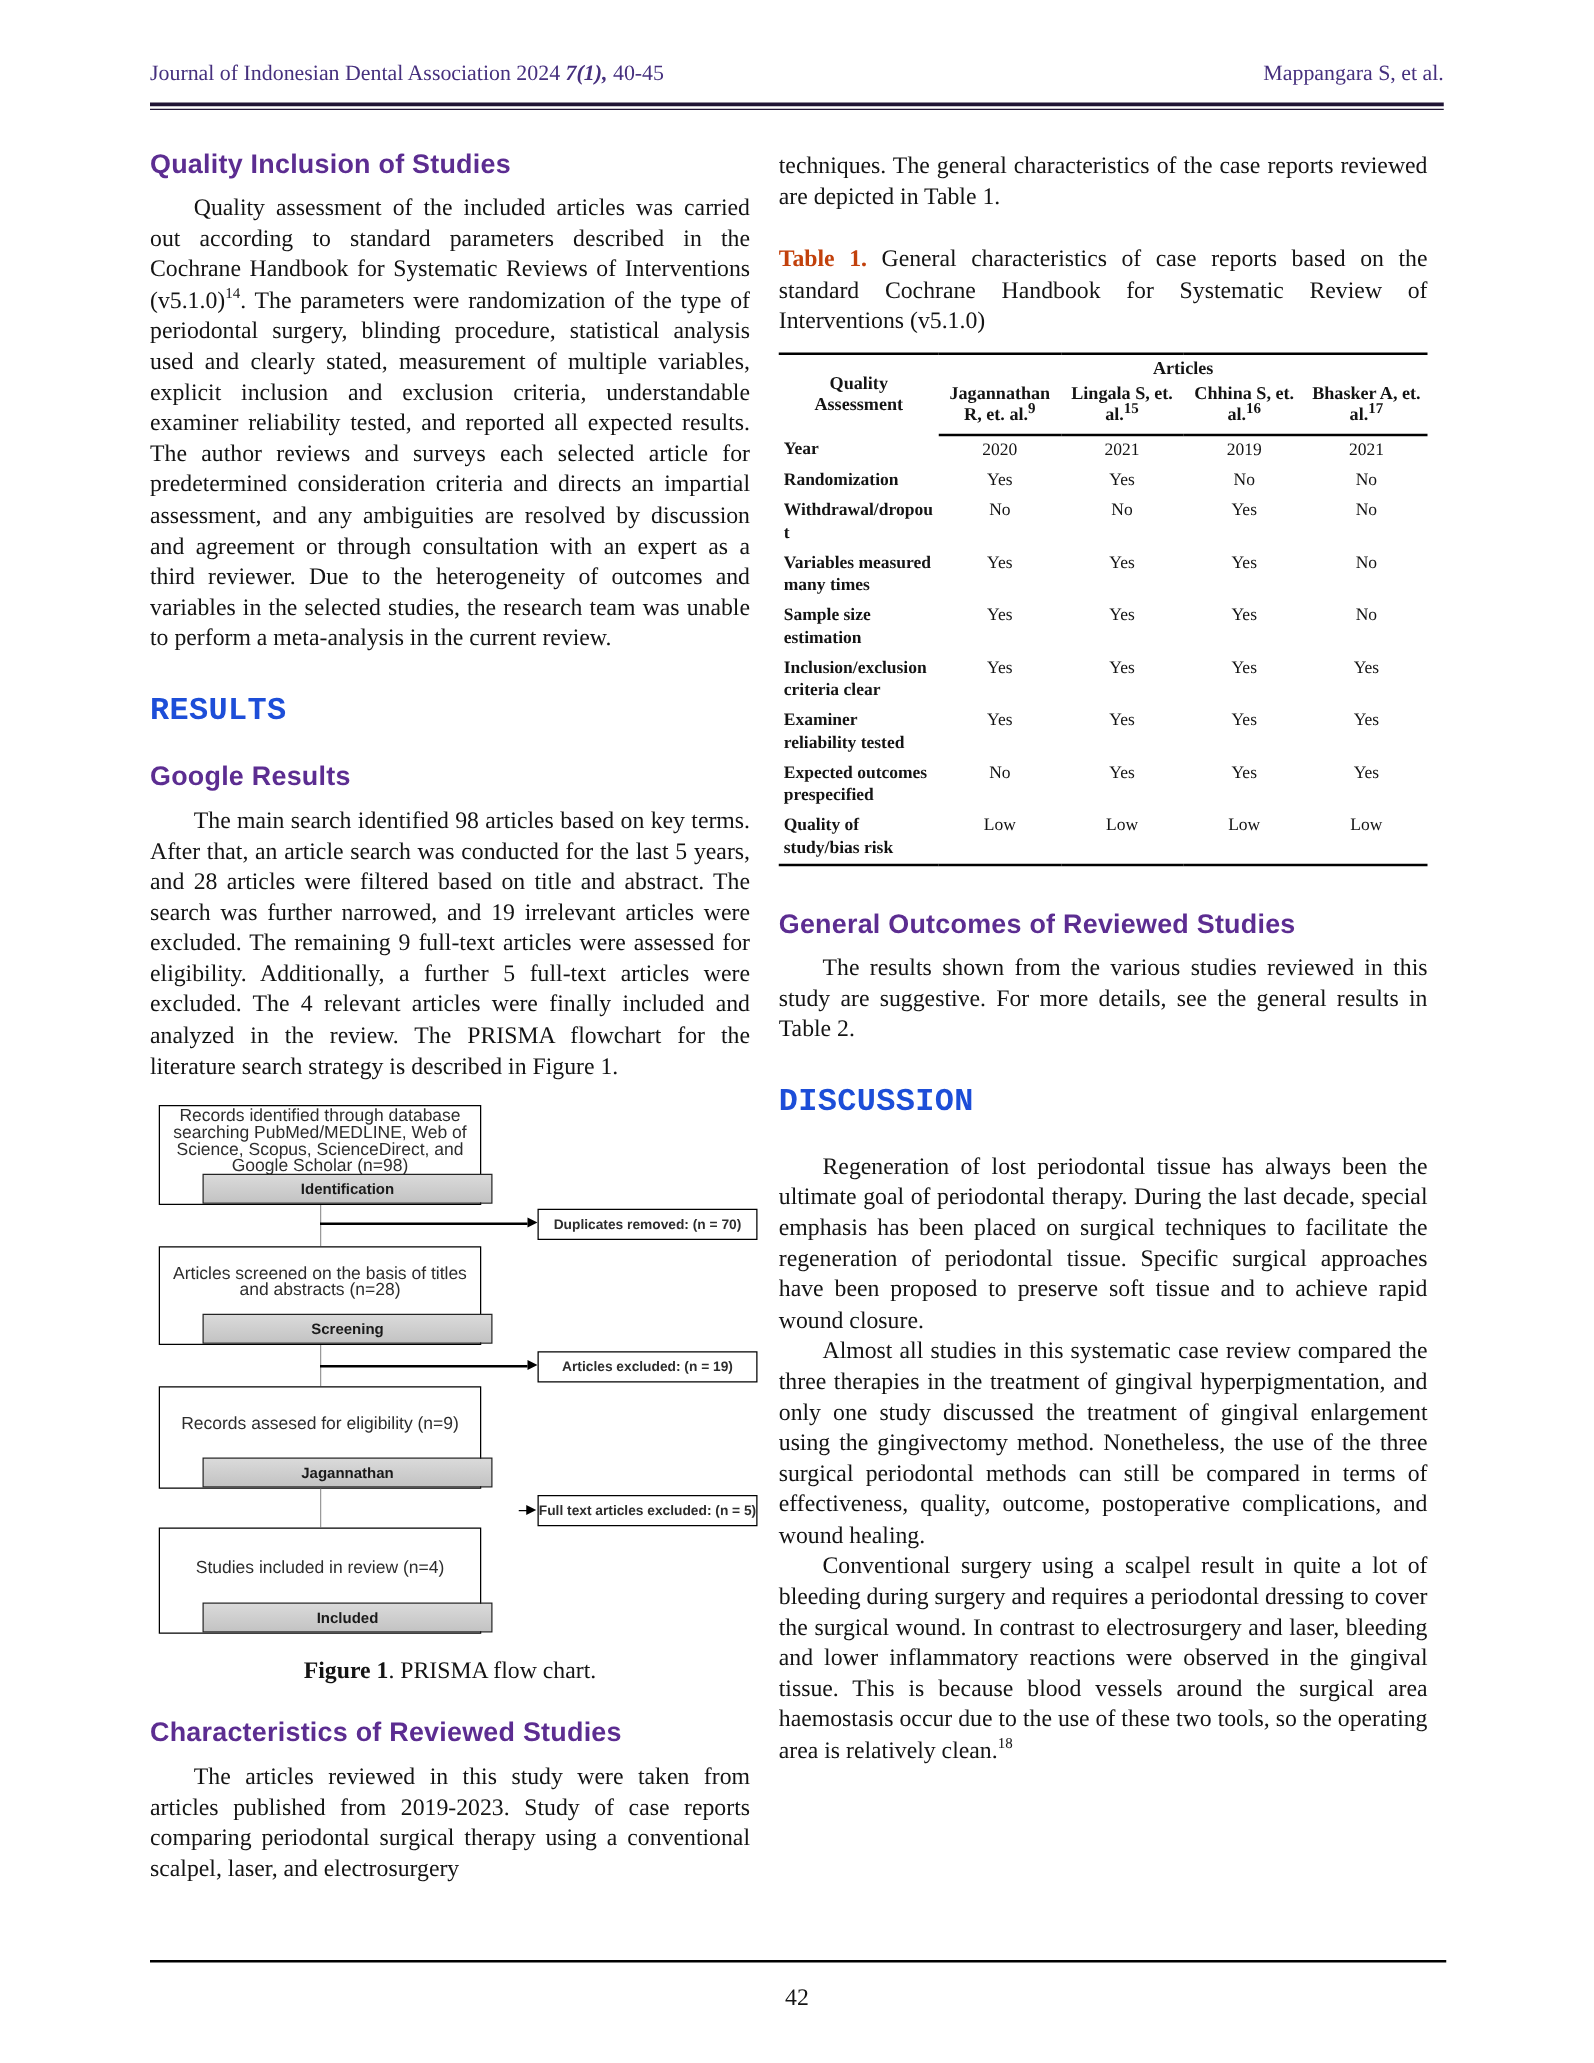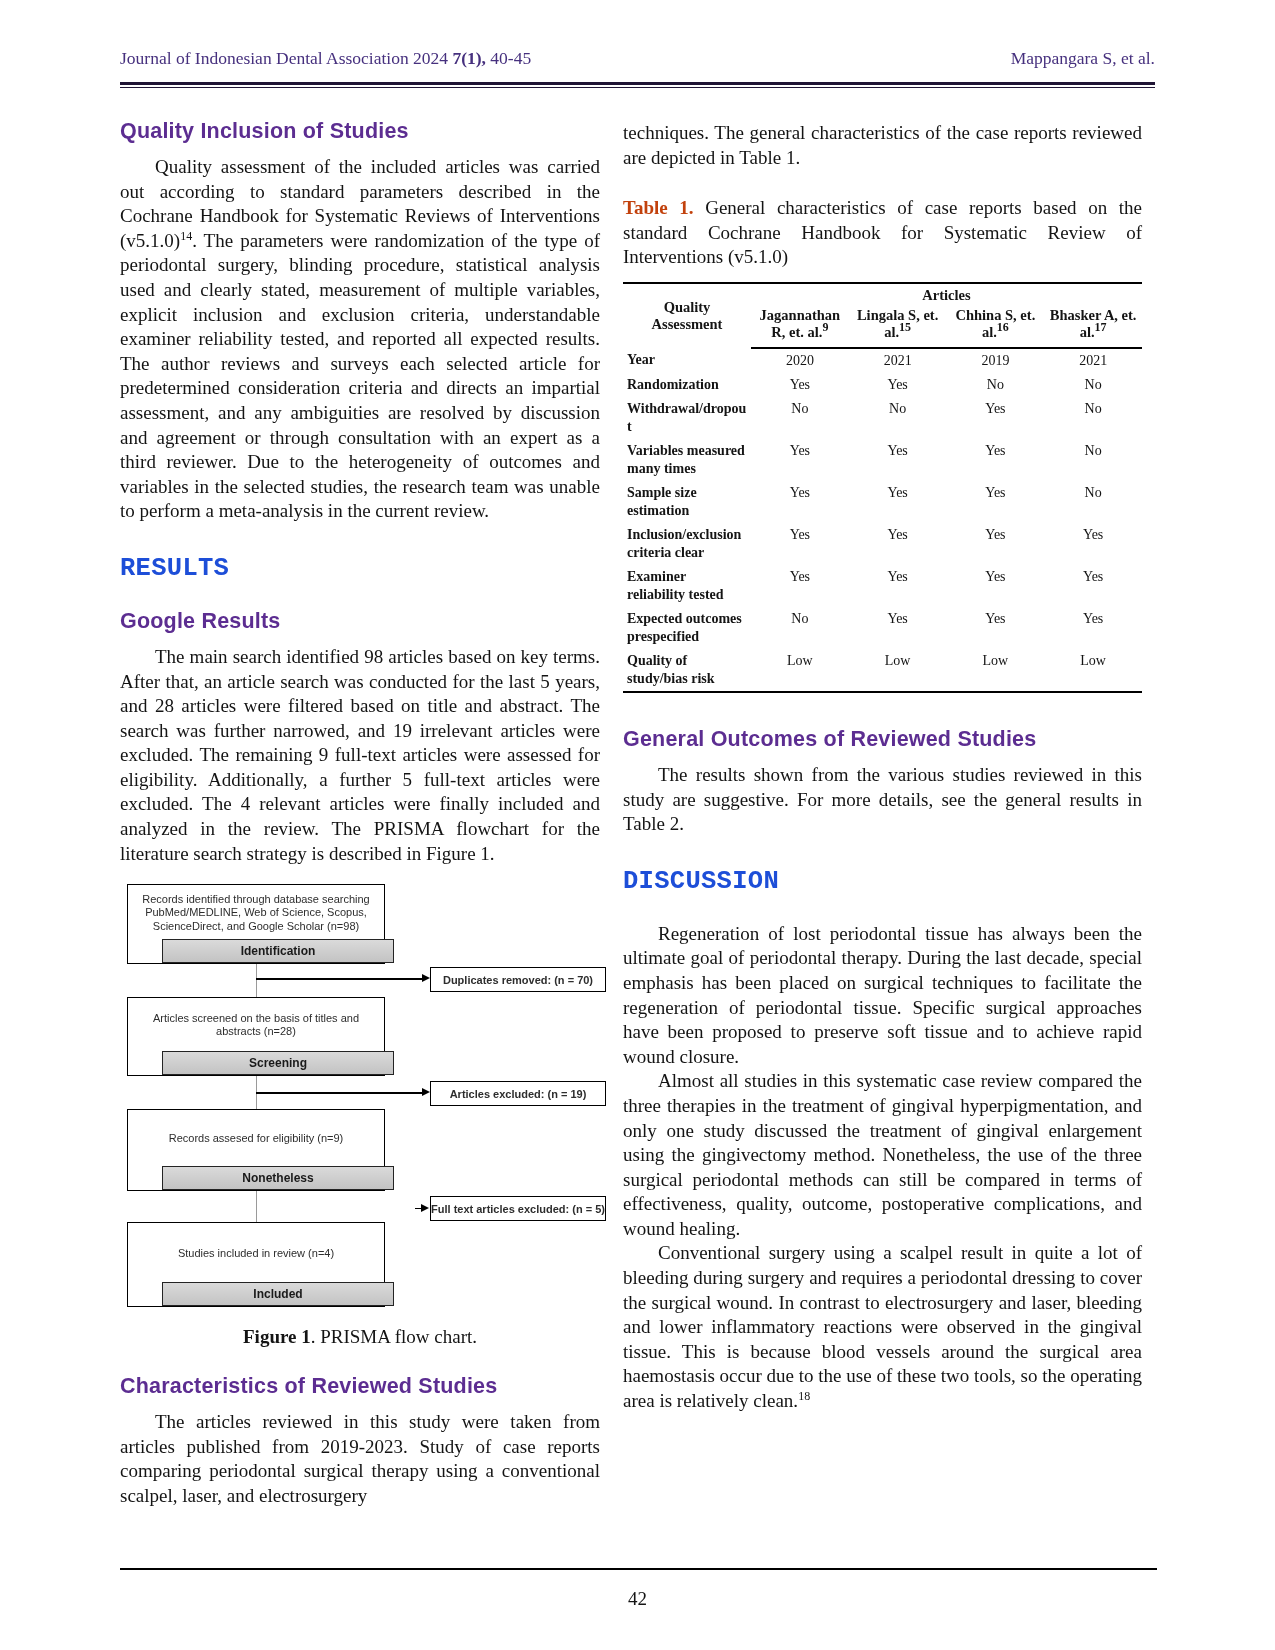--- a/index.html
+++ b/index.html
@@ -3,21 +3,21 @@
 <meta charset="utf-8">
 <style>
   html,body { margin:0; padding:0; background:#e8e8e8; }
   .page { position:relative; width:1275px; height:1650px; margin:0 auto; background:#ffffff;
           font-family:"Liberation Serif", serif; color:#141414; overflow:hidden; }
 
   
   .hdr { margin:0 120px; padding-top:48px; }
   .hdr-row { display:flex; justify-content:space-between; align-items:baseline;
              font-size:17.5px; color:#46307e; }
-  .hdr-row .b { font-weight:bold; }
+  .hdr-row .b { font-weight:bold;font-style:italic; }
   .rule-thick { height:2.5px; background:#201535; margin-top:13px; }
   .rule-thin  { height:1px;   background:#201535; margin-top:2.5px; }
 
   
   .cols { display:flex; gap:23px; margin:27px 113px 0 120px; }
   .col-l { width:480px; flex:none; }
   .col-r { width:519px; flex:none; }
 
   p.body { font-size:19px; line-height:24.6px; text-align:justify; margin:0; }
   .ind { text-indent:35px; }
@@ -29,21 +29,21 @@
            font-size:21.5px; margin:26px 0 11px; letter-spacing:0.2px; }
   .col-l h3.first { margin-top:4px; }
 
   
   .flow { position:relative; width:486px; height:424px; margin:18px 0 0 7px;
           font-family:"Liberation Sans", sans-serif; color:#2d2d2d; }
   .fbox { position:absolute; left:0; width:258px; border:1.5px solid #000; background:#fff;
           box-sizing:border-box; }
   .fbox .txt { position:absolute; left:0; right:0; top:0; bottom:23px; display:flex;
                align-items:center; justify-content:center; text-align:center;
-               font-size:11px; line-height:13.5px; padding:2px 7px; box-sizing:border-box; }
+               font-size:14px; line-height:13.5px; padding:2px 7px; box-sizing:border-box; }
   .stage { position:absolute; left:34px; right:-10px; bottom:0; height:24px;
            background:linear-gradient(#dadada,#c3c3c3); border:1.2px solid #242424;
            box-sizing:border-box; display:flex; align-items:center; justify-content:center;
            font-size:12px; font-weight:bold; color:#1a1a1a; }
   .sbox { position:absolute; width:176px; height:25px; border:1.5px solid #000;
           box-sizing:border-box; display:flex; align-items:center; justify-content:center;
           font-size:11px; font-weight:bold; background:#fff; }
   .vline { position:absolute; left:129px; width:1px; background:#9a9a9a; }
   .harrow { position:absolute; height:1.6px; background:#000; }
   .ahead { position:absolute; width:0; height:0; border-top:4.5px solid transparent;
@@ -117,21 +117,21 @@
           <div class="txt">Articles screened on the basis of titles and abstracts (n=28)</div>
           <div class="stage">Screening</div>
         </div>
         <div class="vline" style="top:192px; height:33px;"></div>
         <div class="harrow" style="top:208px; left:129px; width:166px;"></div>
         <div class="ahead" style="top:204px; left:295px;"></div>
         <div class="sbox" style="top:197px; left:303px;">Articles excluded: (n = 19)</div>
 
         <div class="fbox" style="top:225px; height:82px;">
           <div class="txt">Records assesed for eligibility (n=9)</div>
-          <div class="stage">Nonetheless</div>
+          <div class="stage">Jagannathan</div>
         </div>
         <div class="vline" style="top:307px; height:31px;"></div>
         <div class="harrow" style="top:323.5px; left:288px; width:7px;"></div>
         <div class="ahead" style="top:319.5px; left:294px;"></div>
         <div class="sbox" style="top:312px; left:303px;">Full text articles excluded: (n = 5)</div>
 
         <div class="fbox" style="top:338px; height:85px;">
           <div class="txt">Studies included in review (n=4)</div>
           <div class="stage">Included</div>
         </div>

